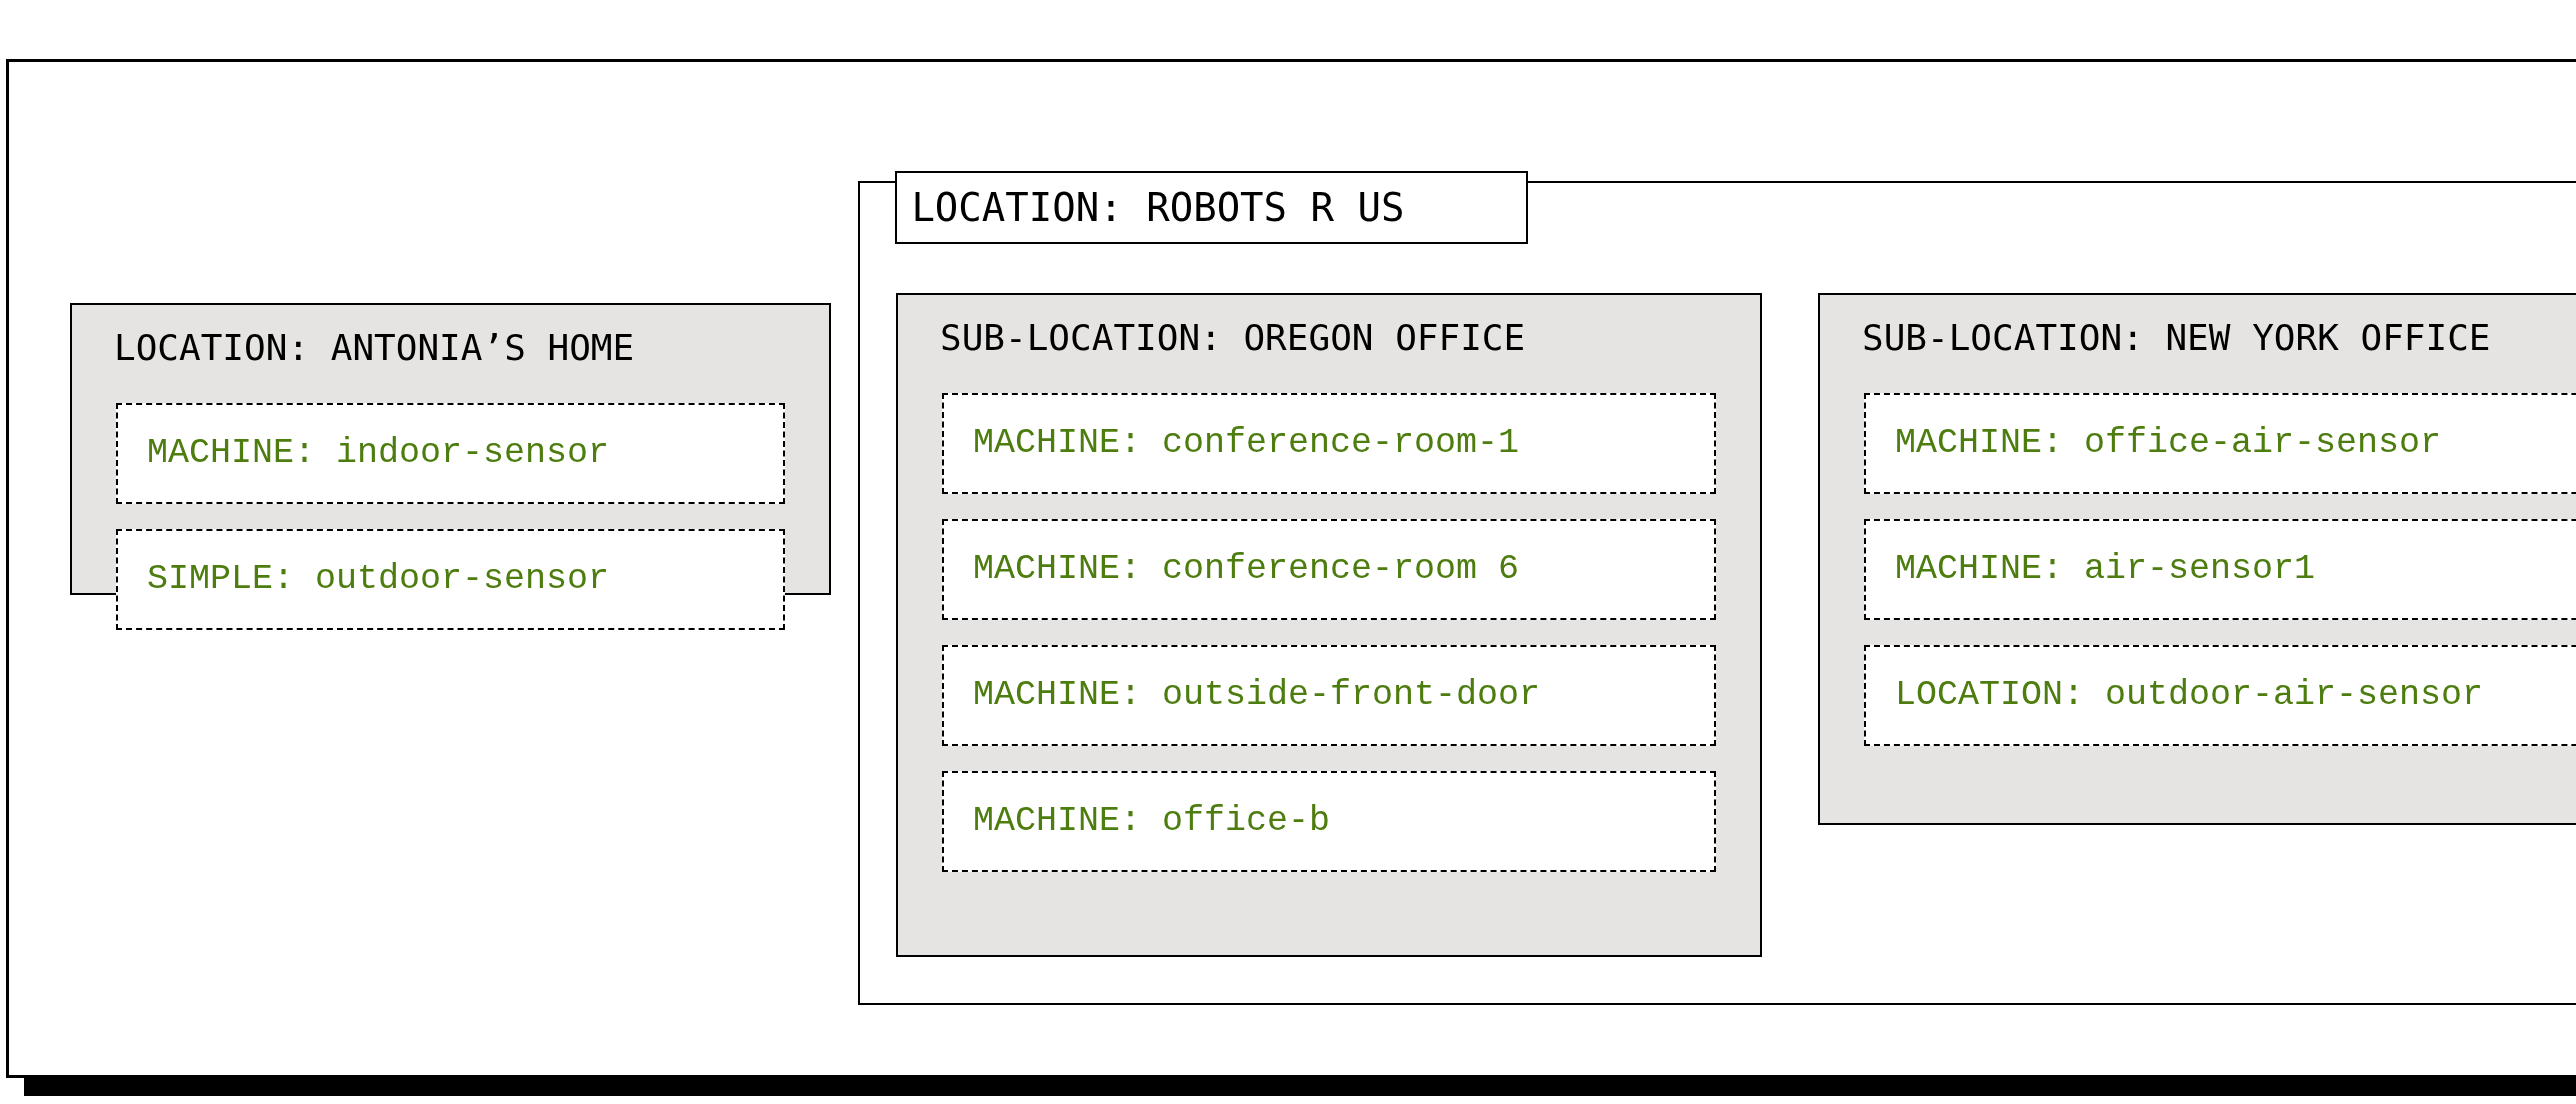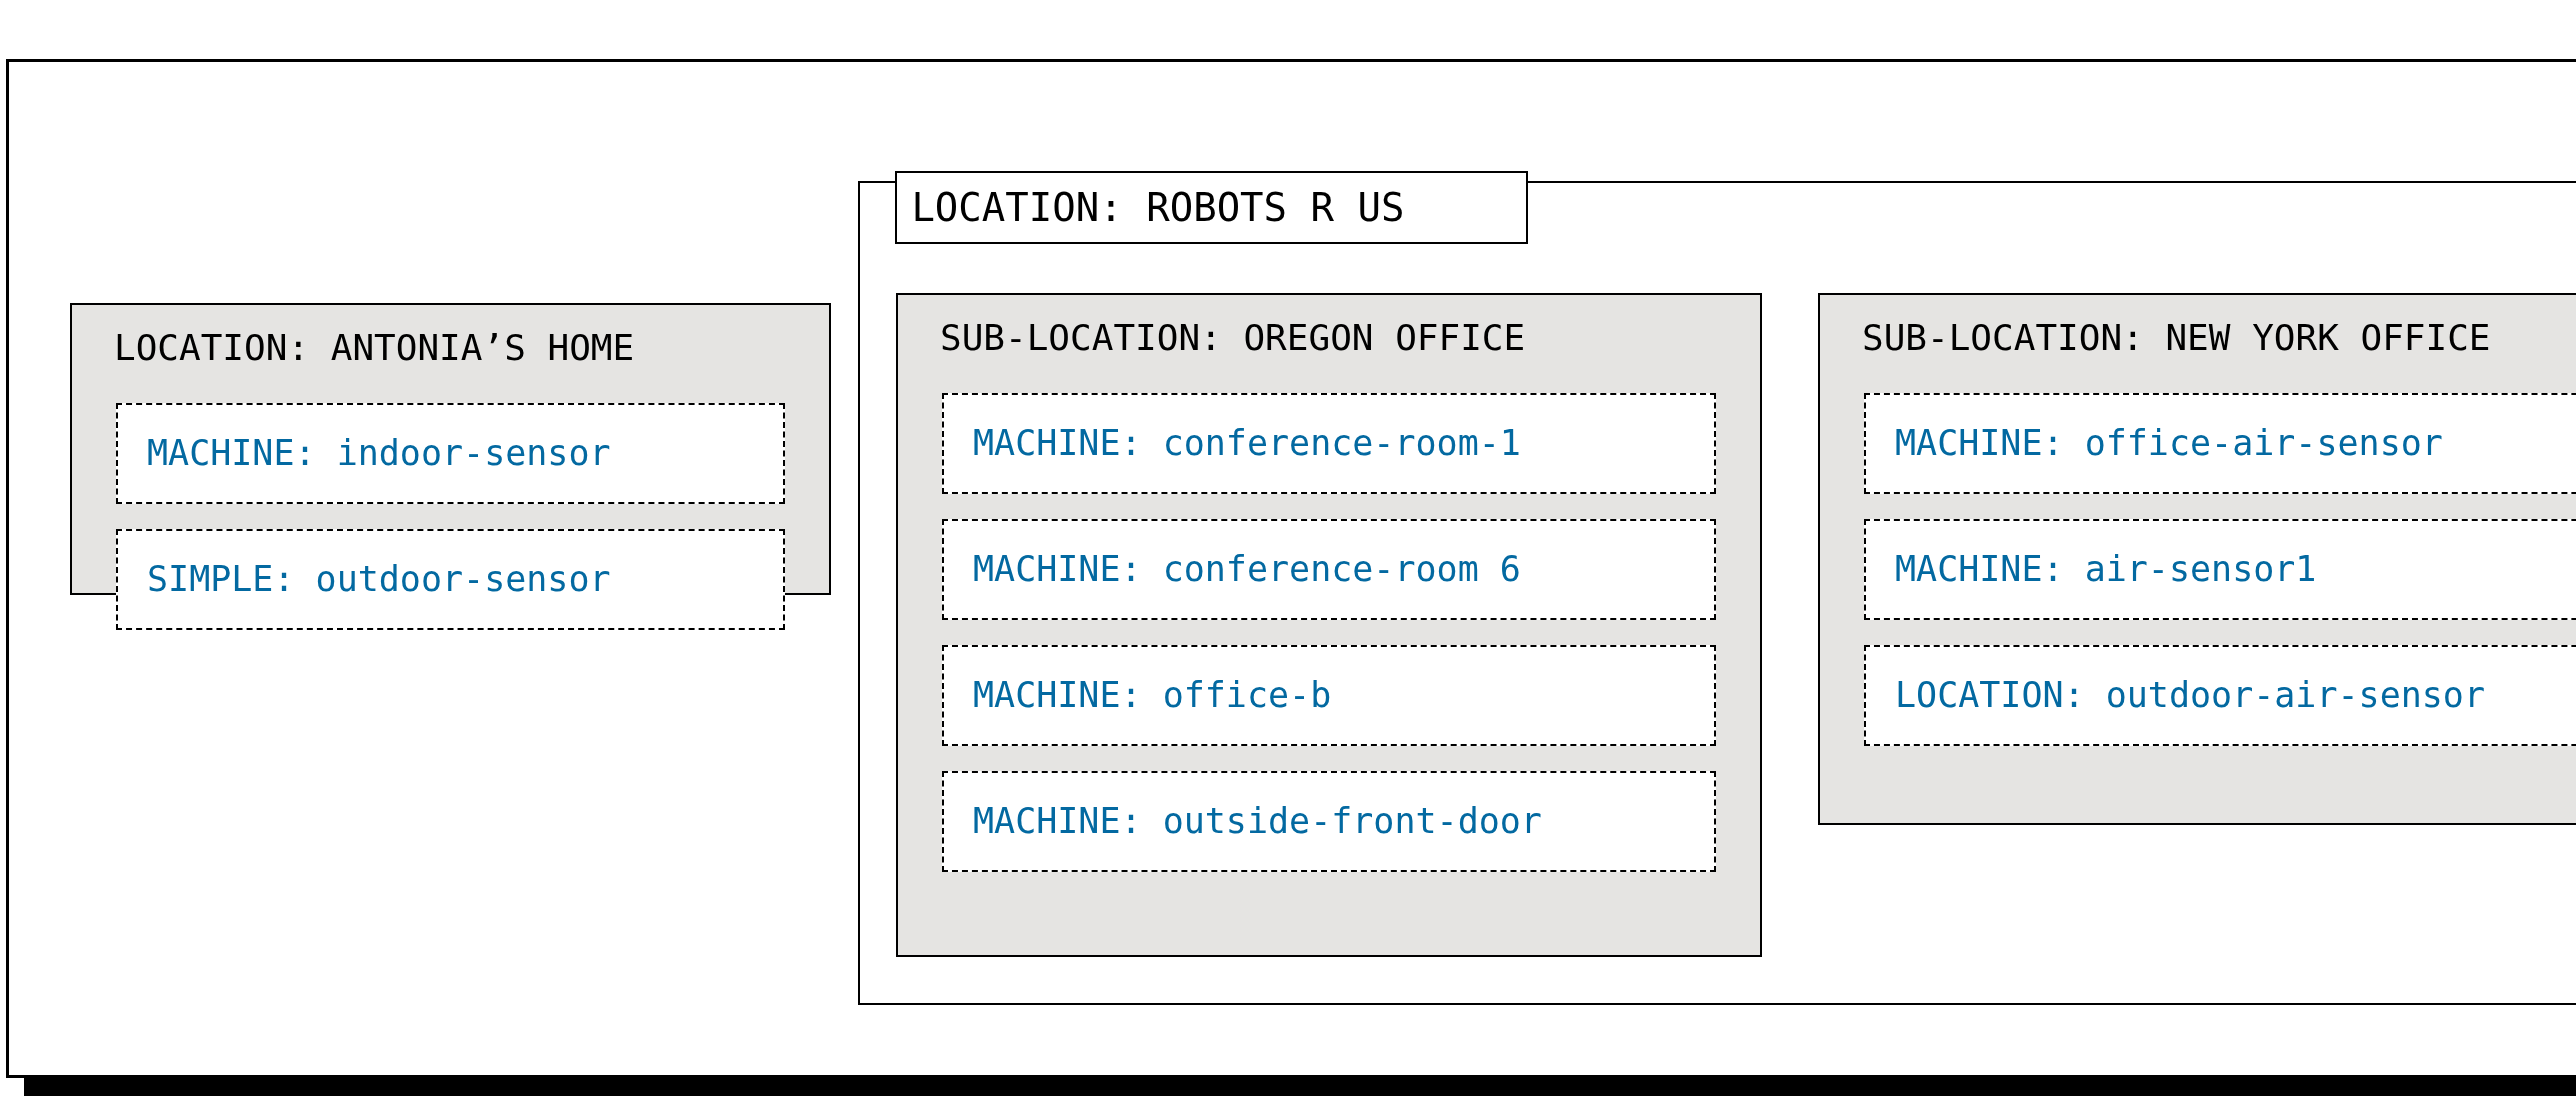--- a/index.html
+++ b/index.html
@@ -145,22 +145,23 @@
     align-items: center;
     margin-bottom: 25px;
     padding-left: 29px;
   }
   .machine:last-child {
     margin-bottom: 0;
   }
   .machine-text {
     font-size: 35px;
     line-height: 1;
-    color: #0369a1;
+    color: #4d7c0f;
     white-space: nowrap;
+    font-family: Liberation Mono, monospace;
   }
 </style>
 </head>
 <body>
 
 <div id="canvas">
 
   <div class="org-shadow"></div>
 
   <div class="frame org"></div>
@@ -186,24 +187,24 @@
   <div class="panel oregon">
     <div class="panel-title">SUB-LOCATION: OREGON OFFICE</div>
     <div class="machine-list">
       <div class="machine">
         <span class="machine-text">MACHINE: conference-room-1</span>
       </div>
       <div class="machine">
         <span class="machine-text">MACHINE: conference-room 6</span>
       </div>
       <div class="machine">
+        <span class="machine-text">MACHINE: outside-front-door</span>
+      </div>
+      <div class="machine">
         <span class="machine-text">MACHINE: office-b</span>
-      </div>
-      <div class="machine">
-        <span class="machine-text">MACHINE: outside-front-door</span>
       </div>
     </div>
   </div>
 
   <div class="panel newyork">
     <div class="panel-title">SUB-LOCATION: NEW YORK OFFICE</div>
     <div class="machine-list">
       <div class="machine">
         <span class="machine-text">MACHINE: office-air-sensor</span>
       </div>

